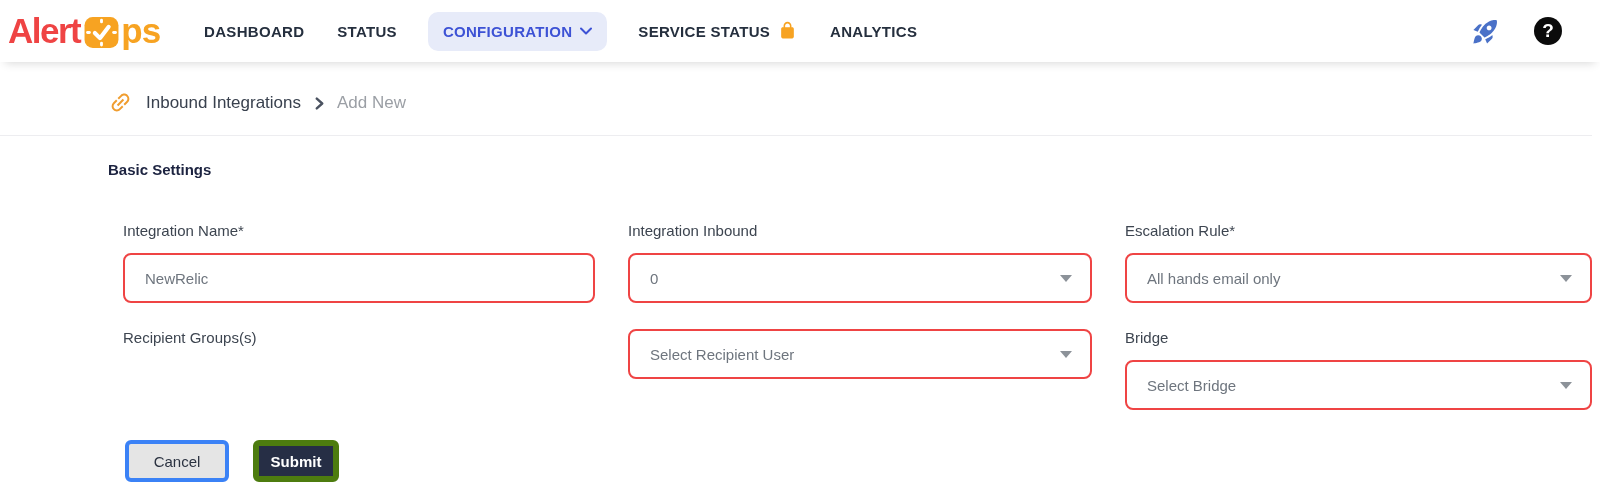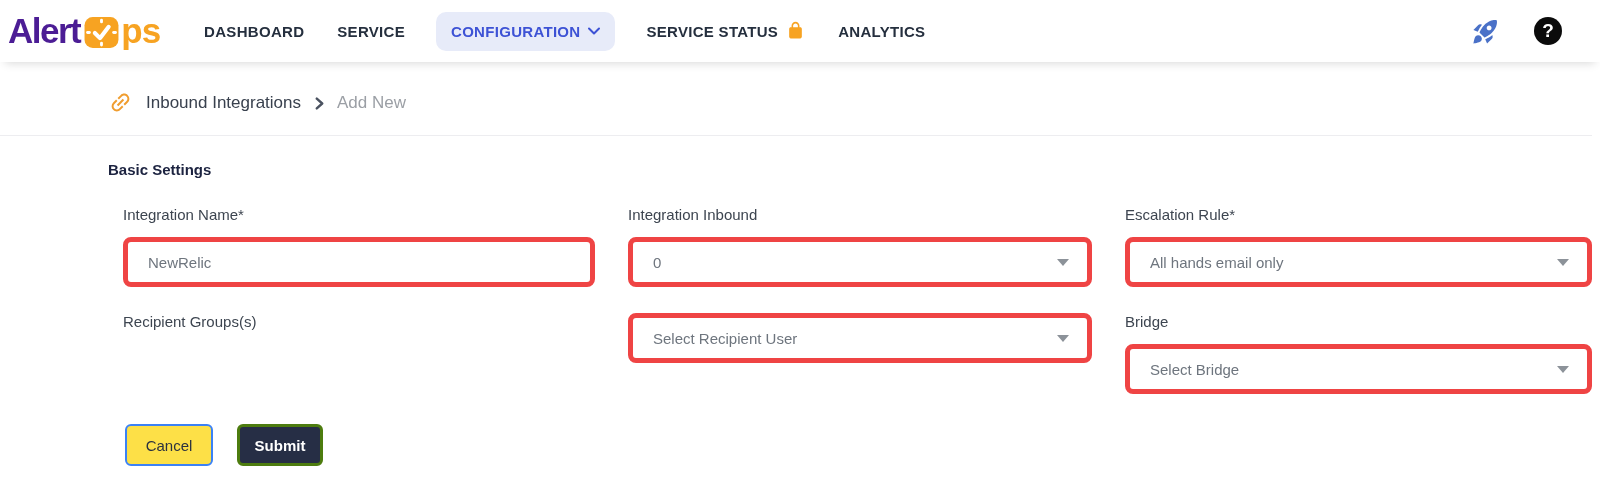--- a/index.html
+++ b/index.html
@@ -4,21 +4,21 @@
 <style>
   * { margin:0; padding:0; box-sizing:border-box; }
   html,body { width:1600px; height:486px; background:#ffffff; overflow:hidden;
     font-family:"Liberation Sans","DejaVu Sans",sans-serif; }
 
   
   .navbar { position:relative; display:flex; align-items:center; height:62px;
     background:#fff; padding:0 20px 0 8px; z-index:5;
     box-shadow:0 6px 9px -5px rgba(0,0,0,0.16); }
   .logo { display:flex; align-items:center; margin-right:42px; cursor:pointer; }
-  .logo-dark { font-size:35px; font-weight:600; color:#4c1d95; letter-spacing:-1.5px; }
+  .logo-dark { font-size:35px; font-weight:600; color:#ef4444; letter-spacing:-1.5px; }
   .logo-clock { width:37px; height:37px; margin:2px 1px 0 3px; }
   .logo-orange { font-size:35px; font-weight:600; color:#f7a322; letter-spacing:-1px; }
 
   .nav-items { display:flex; align-items:center; gap:29px; }
   .nav-item { display:flex; align-items:center; gap:8px; font-size:15px; font-weight:600;
     color:#252f3e; letter-spacing:.3px; cursor:pointer; padding:11px 2px; }
   .nav-item.active { background:#e7ebf9; color:#3d52d5; border-radius:10px; padding:11px 15px; }
   .lock-icon { width:19px; height:19px; margin-top:-2px; }
   .chev-down { width:12px; height:8px; }
 
@@ -33,35 +33,35 @@
     padding-left:108px; border-bottom:1px solid #ededf0; margin-right:8px; }
   .link-icon { width:25px; height:25px; margin-right:13px; }
   .crumb-main { font-size:17px; color:#39414e; font-weight:500; cursor:pointer; }
   .crumb-sep { width:13px; height:13px; margin:1px 11px 0 12px; }
   .crumb-current { font-size:17px; color:#9b9fa5; font-weight:500; }
 
   
   .section-title { margin:25px 0 0 108px; font-size:15px; font-weight:700; color:#1c2340; }
 
   .form-grid { display:grid; grid-template-columns:472px 464px 467px;
-    column-gap:33px; row-gap:26px; margin:28px 0 0 123px; }
+    column-gap:33px; row-gap:26px; margin:44px 0 0 123px; }
   .field label { display:block; font-size:15px; color:#3d4550; margin-bottom:14px; }
-  .box { position:relative; width:100%; height:50px; border:5px solid #ef4444; border-radius:8px;
+  .box { position:relative; width:100%; height:50px; border:2px solid #ef4444; border-radius:8px;
     background:#fff; font-size:15px; color:#6e757e; }
   input.box { padding:0 36px 0 20px; outline:none; }
   .select { display:flex; align-items:center; padding:0 40px 0 20px; cursor:pointer; }
   .caret { position:absolute; right:18px; top:50%; margin-top:-3px; width:0; height:0;
     border-left:6px solid transparent; border-right:6px solid transparent;
     border-top:7px solid #8c9299; }
 
   .btn-row { display:flex; gap:24px; margin:30px 0 0 125px; }
   .btn { height:42px; border-radius:6px; font-size:15px; display:flex; align-items:center;
     justify-content:center; cursor:pointer; font-family:inherit; }
-  .btn-cancel { width:88px; background:#fde047; border:2px solid #3b82f6; color:#2b3240; }
-  .btn-submit { width:86px; background:#262e45; border:3px solid #4d7c0f; color:#fff; font-weight:700; }
+  .btn-cancel { width:104px; background:#e5e5e5; border:4px solid #3b82f6; color:#2b3240; }
+  .btn-submit { width:86px; background:#262e45; border:6px solid #4d7c0f; color:#fff; font-weight:700; }
 </style>
 </head>
 <body>
 
 <div class="navbar">
   <div class="logo">
     <span class="logo-dark">Alert</span>
     <svg class="logo-clock" viewBox="0 0 36 36">
       <rect x="1.5" y="3" width="33" height="30" rx="8" fill="#F7A322"></rect>
       <rect x="16.6" y="4.5" width="2.8" height="4.6" rx="1.4" fill="#fff"></rect>
@@ -71,21 +71,21 @@
       <path d="M11.5 18.5 L16.5 23.5 L25 12.5" fill="none" stroke="#fff" stroke-width="4" stroke-linecap="round" stroke-linejoin="round"></path>
     </svg>
     <span class="logo-orange">ps</span>
   </div>
 
   <div class="nav-items">
     <div class="nav-item">
       <span>DASHBOARD</span>
     </div>
     <div class="nav-item">
-      <span>SERVICE</span>
+      <span>STATUS</span>
     </div>
     <div class="nav-item active">
       <span>CONFIGURATION</span>
       <svg class="chev-down" viewBox="0 0 12 8">
         <path d="M1 1.5 L6 6.5 L11 1.5" fill="none" stroke="#3D52D5" stroke-width="2" stroke-linecap="round" stroke-linejoin="round"></path>
       </svg>
     </div>
     <div class="nav-item">
       <span>SERVICE STATUS</span>
       <svg class="lock-icon" viewBox="0 0 24 24">

